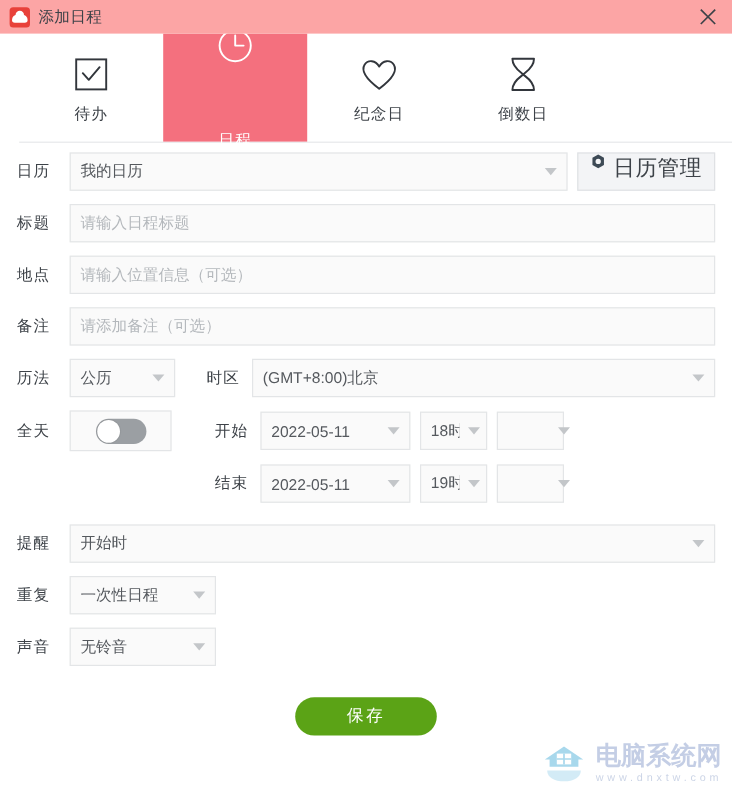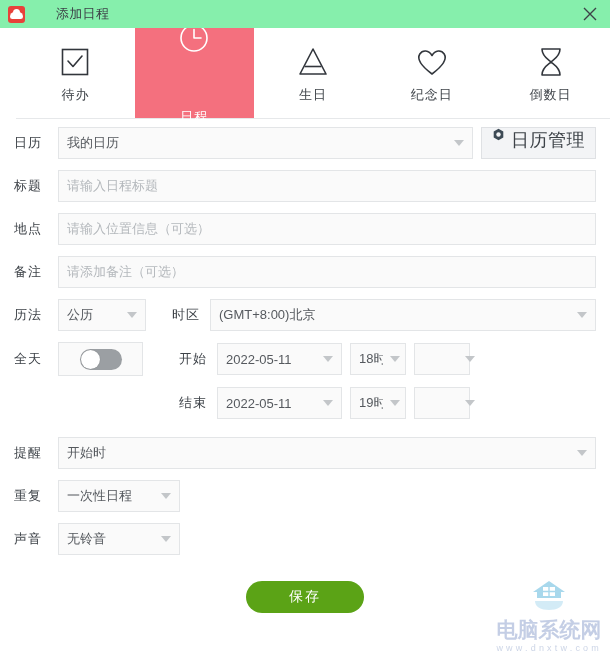--- a/index.html
+++ b/index.html
@@ -15,23 +15,22 @@
     overflow: hidden;
     position: relative;
   }
 
   
   .titlebar {
     height: 28px;
     display: flex;
     align-items: center;
     padding: 0 0 0 8px;
-    background: #86efac;
+    background: #fca5a5;
     position: relative;
-    gap: 24px;
   }
   .app-icon {
     width: 17px;
     height: 17px;
     border-radius: 3px;
     background: #e8413a;
     flex: 0 0 auto;
     position: relative;
     margin-right: 7px;
   }
@@ -236,24 +235,22 @@
     letter-spacing: 2px;
   }
 
   
   .watermark {
     position: absolute;
     right: 8px;
     bottom: 6px;
     opacity: .45;
     display: flex;
-    align-items: center;
     gap: 9px;
     pointer-events: none;
-    flex-direction: column;
   }
   .wm-house { flex: 0 0 auto; }
   .wm-text {
     display: flex;
     flex-direction: column;
     line-height: 1;
   }
   .wm-title {
     font-size: 21px;
     font-weight: bold;
@@ -298,29 +295,20 @@
   <div class="tab active">
     <div class="tab-icon">
       <svg width="36" height="36" viewBox="0 0 36 36">
         <circle cx="18" cy="18" r="13" fill="none" stroke="#ffffff" stroke-width="1.6"></circle>
         <path d="M18 9.5 L18 18 L25 18" fill="none" stroke="#ffffff" stroke-width="1.6" stroke-linecap="round" stroke-linejoin="round"></path>
       </svg>
     </div>
     <span class="tab-label">日程</span>
   </div>
 
-  <div class="tab">
-    <div class="tab-icon">
-      <svg width="36" height="34" viewBox="0 0 36 34">
-        <path d="M18 4 L31 29 L5 29 Z" fill="none" stroke="#32363c" stroke-width="1.6" stroke-linejoin="round"></path>
-        <path d="M9.6 21.5 L26.4 21.5" fill="none" stroke="#32363c" stroke-width="1.6"></path>
-      </svg>
-    </div>
-    <span class="tab-label">生日</span>
-  </div>
 
   <div class="tab">
     <div class="tab-icon">
       <svg width="36" height="34" viewBox="0 0 36 34">
         <path d="M18 29 C 6 20 3 13.5 5.8 9 C 8.6 4.5 15 5 18 10.5 C 21 5 27.4 4.5 30.2 9 C 33 13.5 30 20 18 29 Z" fill="none" stroke="#32363c" stroke-width="1.6" stroke-linejoin="round"></path>
       </svg>
     </div>
     <span class="tab-label">纪念日</span>
   </div>
 

